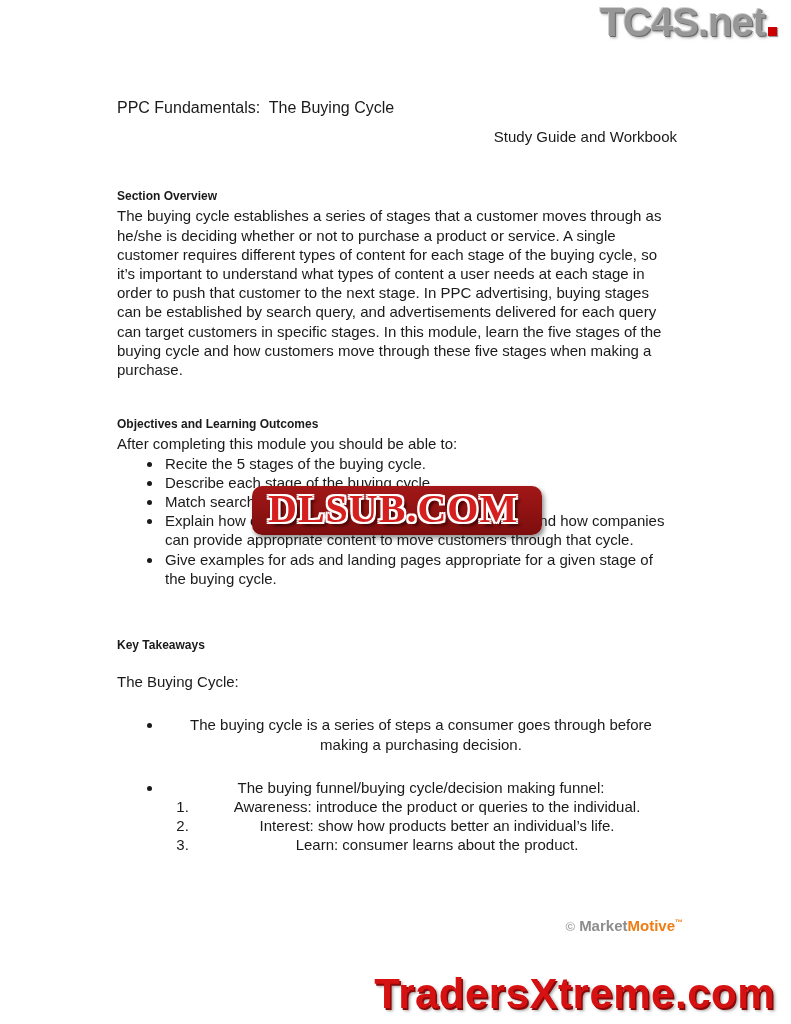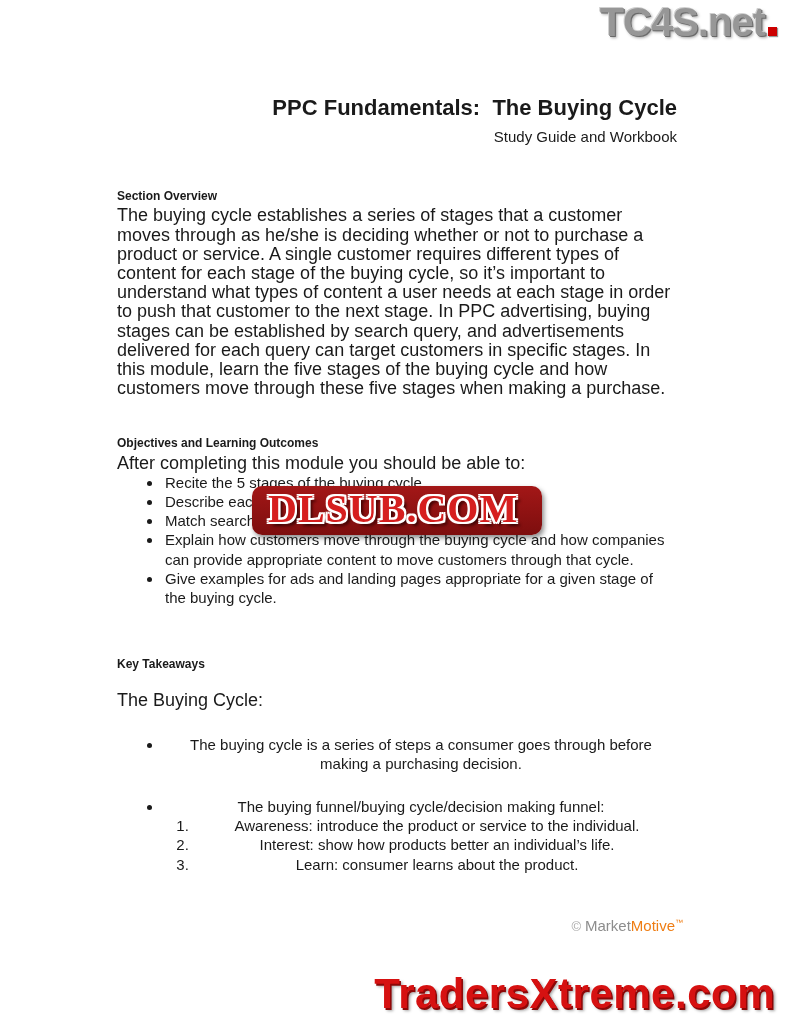--- a/index.html
+++ b/index.html
@@ -38,41 +38,41 @@
   .content {
     position: absolute;
     left: 117px;
     top: 0;
     width: 560px;
     font-size: 15px;
     line-height: 19.2px;
   }
   .doc-title {
     margin-top: 94px;
-    font-size: 22px;
-    font-weight: bold;
-    text-align: right;
+    font-size: 16px;
+    font-weight: normal;
+    text-align: left;
     white-space: pre-wrap;
     line-height: 27px;
     color: #1a1a1a;
   }
   .doc-subtitle {
     text-align: right;
     font-size: 15px;
     margin-top: 6px;
   }
   h2.sec-h {
     font-size: 12px;
     font-weight: bold;
     line-height: 19.2px;
   }
   .ov-h  { margin-top: 41px; }
   .obj-h { margin-top: 36px; }
   .kt-h  { margin-top: 48px; }
-  .body-p { font-size: 18px; line-height: 19.2px; }
+  .body-p { font-size: 15px; line-height: 19.2px; }
   .label { margin-top: 17px; }
 
   ul.bullets {
     list-style: disc outside;
     padding-left: 46px;
     margin: 0;
   }
   ul.bullets > li { padding-left: 2px; }
   ul.spaced { margin-top: 24px; text-align: center; }
 
@@ -109,20 +109,21 @@
     white-space: nowrap;
   }
 
   
   .footer-brand {
     position: absolute;
     top: 917px;
     right: 108px;
     font-size: 15px;
     white-space: nowrap;
+    font-weight: bold;
   }
   .footer-brand .copy {
     color: #a6a6a6;
     font-size: 13px;
     margin-right: 4px;
   }
   .brand-gray  { color: #8d8d8d; }
   .brand-orange { color: #ef7d13; }
   .brand-tm {
     color: #ef7d13;
@@ -175,21 +176,21 @@
 
     <p class="body-p label">The Buying Cycle:</p>
     <ul class="bullets spaced">
       <li>The buying cycle is a series of steps a consumer goes through before making a purchasing decision.</li>
     </ul>
 
     <ul class="bullets spaced">
       <li>
         <span>The buying funnel/buying cycle/decision making funnel:</span>
         <ol class="numbered">
-          <li>Awareness: introduce the product or service to the individual.</li>
+          <li>Awareness: introduce the product or queries to the individual.</li>
           <li>Interest: show how products better an individual’s life.</li>
           <li>Learn: consumer learns about the product.</li>
         </ol>
       </li>
     </ul>
 
   </div>
 
   <div class="dlsub">
     <span class="dlsub-text">DLSUB.COM</span>

